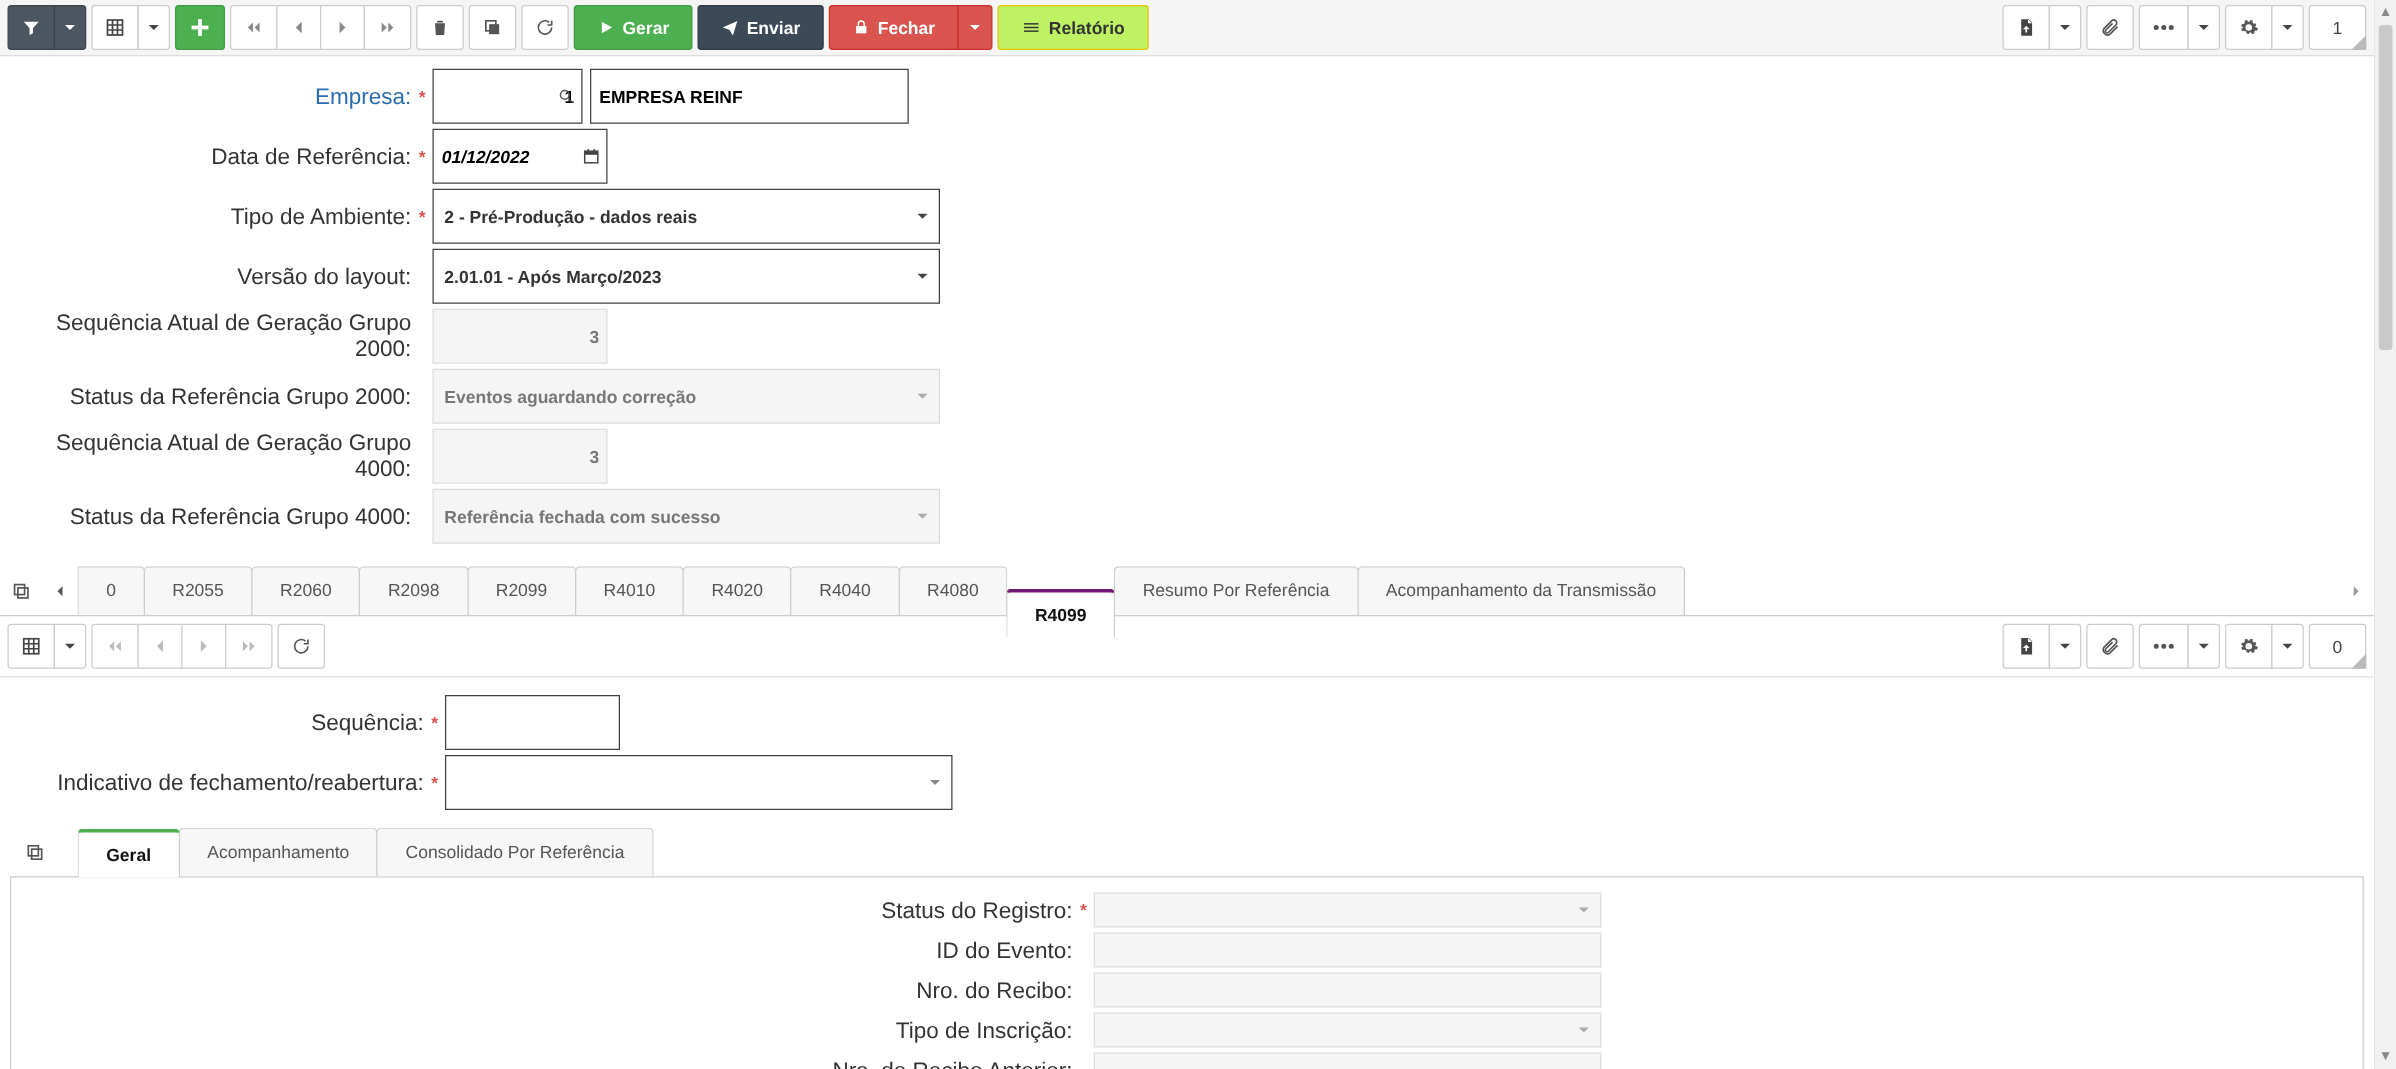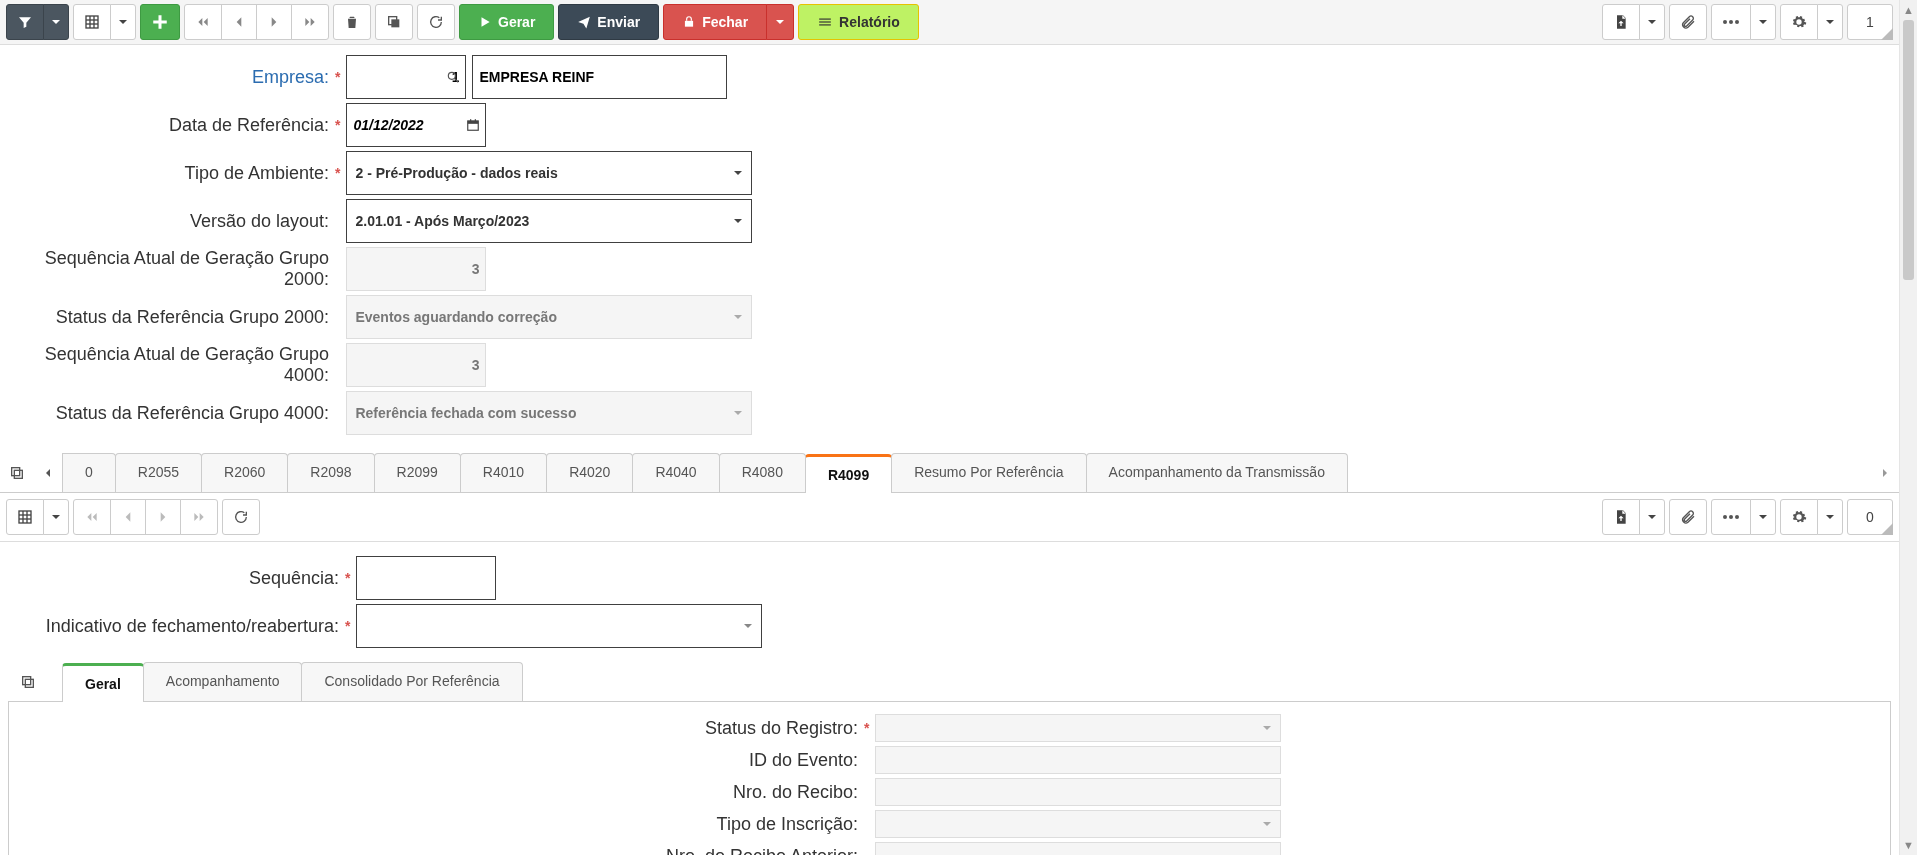--- a/index.html
+++ b/index.html
@@ -43,21 +43,21 @@
   .select-wide { width: 406px; font-weight: bold; position: relative; display:inline-flex; align-items:center; padding:0 24px 0 8px; }
   .select-wide .caret { position:absolute; right:8px; }
   .input-ro { width: 140px; text-align: right; color: #777; background: #f5f5f5; border-color:#ddd; font-weight: bold; }
   .select-ro { width: 406px; background: #f5f5f5; color: #777; border-color:#ddd; font-weight: bold; position:relative; display:inline-flex; align-items:center; padding:0 24px 0 8px; }
   .select-ro .caret { position:absolute; right:8px; color:#aaa; }
   
   
   .tab-strip { display: flex; align-items: stretch; border-bottom: 1px solid #ccc; background: #fff; position: relative; }
   .tab-nav-btn { width: 28px; display:flex; align-items:center; justify-content:center; color:#555; cursor:pointer; }
   .tab { padding: 10px 22px; border: 1px solid #ccc; border-bottom: none; background: #f7f7f7; color: #555; cursor: pointer; margin-right: -1px; white-space: nowrap; border-top-left-radius:4px; border-top-right-radius:4px; }
-  .tab.active { background: #fff; color: #111; font-weight: bold; border-top: 3px solid #f97316; position:relative; top:1px; }
+  .tab.active { background: #fff; color: #111; font-weight: bold; border-top: 3px solid #701a75; position:relative; top:18px; }
   .tab-copy-icon { width: 34px; display:flex; align-items:center; justify-content:center; color:#555; }
   
   
   .sub-toolbar { display: flex; align-items: center; gap: 4px; padding: 6px; border-bottom: 1px solid #ddd; }
   
   
   .inner-form { padding: 14px 20px 6px 20px; }
   
   
   .inner-tab-strip { display: flex; align-items: stretch; border-bottom: 1px solid #ccc; margin: 4px 8px 0 8px; }

